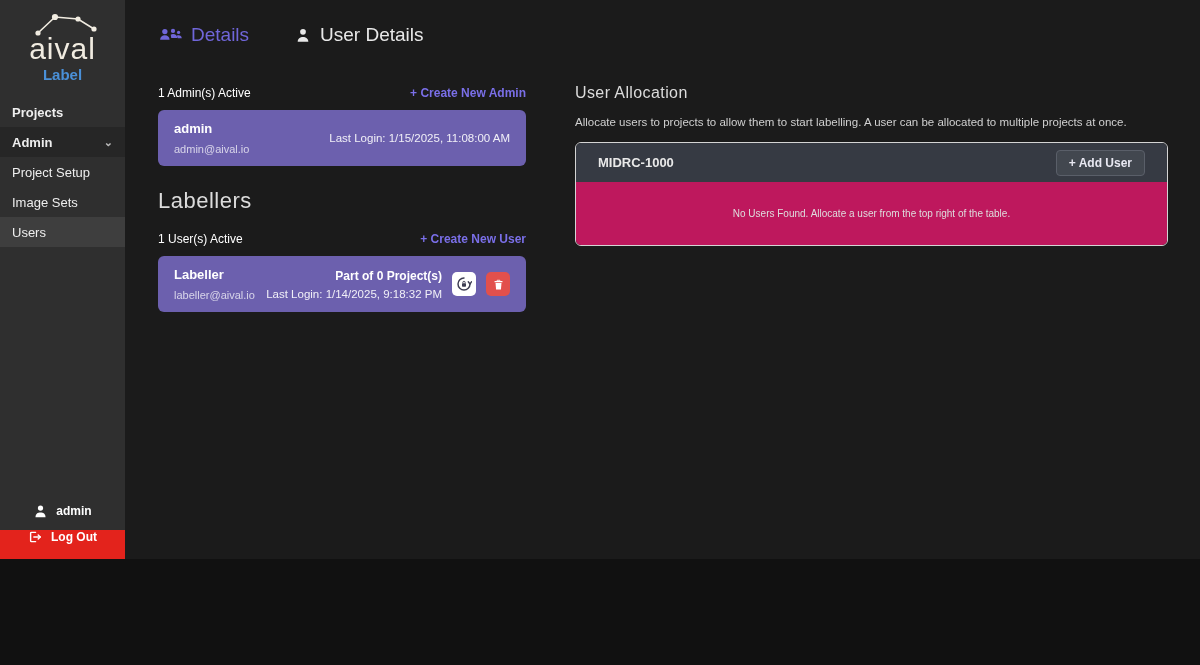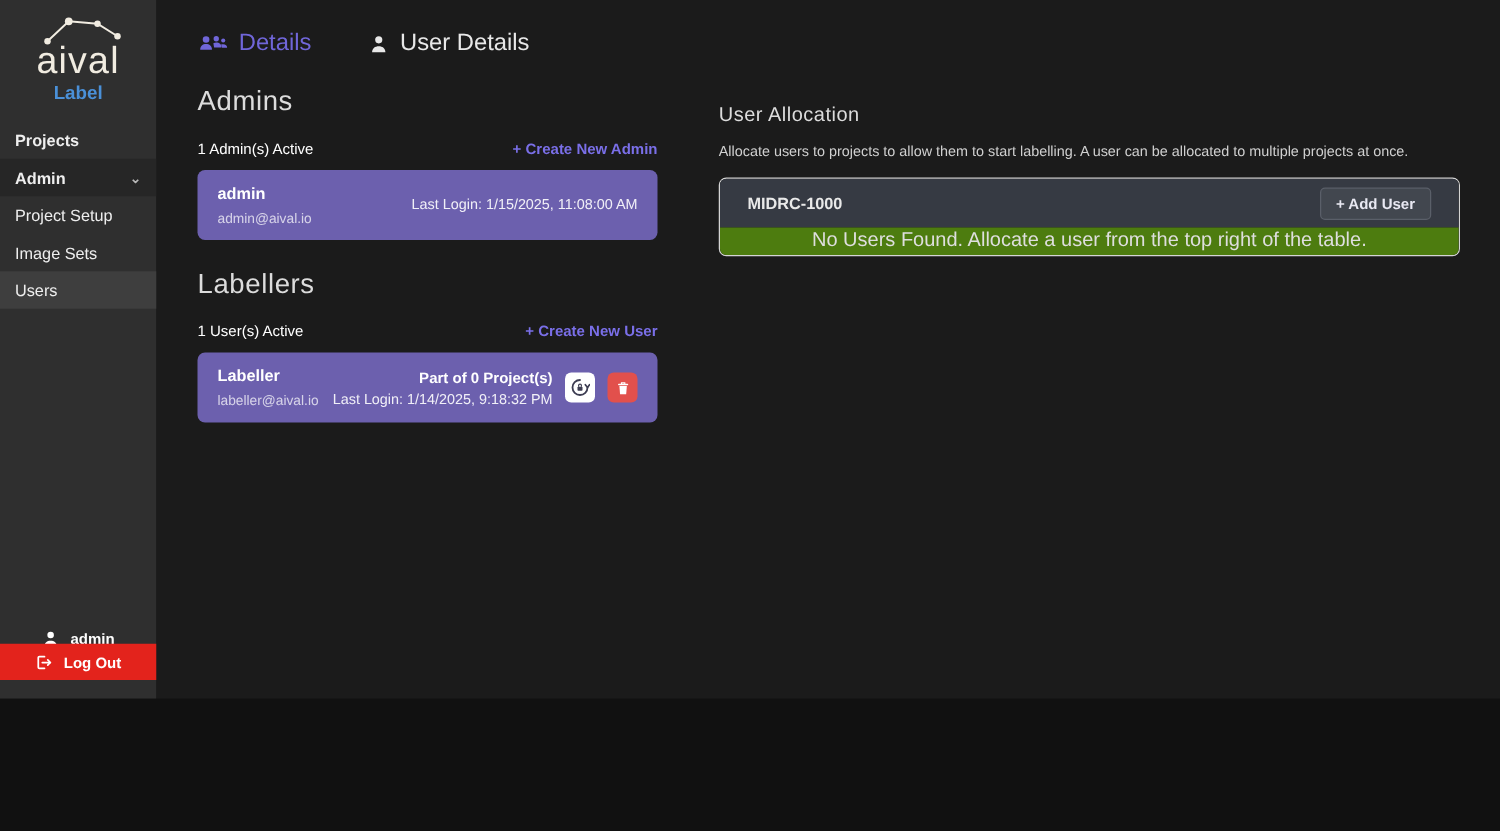--- a/index.html
+++ b/index.html
@@ -16,22 +16,22 @@
   .nav { margin-top:14px; }
   .nav-item { height:30px; display:flex; align-items:center; padding:0 12px; color:#eeeeee; font-size:13px; cursor:pointer; }
   .nav-item.section { font-weight:700; }
   .nav-item.expanded { background:#262626; font-weight:700; justify-content:space-between; }
   .nav-item.active { background:#3e3e3e; }
   .chevron { color:#b9b9b9; font-size:11px; }
 
   .sidebar-user { position:absolute; bottom:29px; left:0; width:100%; height:38px;
                   display:flex; align-items:center; justify-content:center; gap:8px;
                   color:#fff; font-size:12px; font-weight:600; }
-  .logout-bar { position:absolute; bottom:15px; left:0; width:100%; height:29px; background:#e3231c;
-                display:flex; align-items:center; justify-content:center; gap:9px;
+  .logout-bar { position:absolute; bottom:0; left:0; width:100%; height:29px; background:#e3231c;
+                display:flex; justify-content:center; gap:9px;
                 color:#fff; font-size:12px; font-weight:700; cursor:pointer; }
 
   
   .main { flex:1; background:#1b1b1b; padding:24px 32px 0 33px; color:#e5e5e5; }
   .tabs { display:flex; gap:46px; align-items:center; margin-bottom:22px; }
   .tab { display:flex; align-items:center; gap:9px; font-size:19px; cursor:pointer; color:#e8e8e8; font-weight:500; }
   .tab.active { color:#7066d9; }
 
   .content { display:flex; gap:49px; align-items:flex-start; }
   .left-col { width:368px; flex-shrink:0; }
@@ -59,21 +59,21 @@
 
   .alloc-title { font-size:16px; font-weight:500; color:#dcdcdc; letter-spacing:0.4px; }
   .alloc-desc { font-size:11.5px; color:#d0d0d0; margin-top:14px; }
   .alloc-table { margin-top:14px; border:1px solid #d4d4d4; border-radius:6px; overflow:hidden; }
   .alloc-header { background:#363a43; display:flex; justify-content:space-between; align-items:center;
                   padding:6px 22px; height:39px; }
   .alloc-project { font-size:13px; font-weight:700; color:#e9e9e9; }
   .add-user-btn { background:#42474f; border:1px solid #5a5f69; color:#e8e8f2; font-size:12px;
                   font-weight:700; padding:5px 12px; border-radius:4px; cursor:pointer;
                   font-family:"Liberation Sans", sans-serif; }
-  .alloc-body { background:#4d7c0f; text-align:center; padding:2px 8px; font-size:16px; color:#dedede; }
+  .alloc-body { background:#be185d; text-align:center; padding:26px 8px; font-size:10px; color:#dedede; }
 </style>
 </head>
 <body>
 
 <div class="app">
 
   <aside class="sidebar">
     <div class="logo-block">
       <svg class="logo-constellation" width="86" height="28" viewBox="0 0 86 28">
         <polyline points="18,23 35,7 58,9 74,19" fill="none" stroke="#f1ece1" stroke-width="1.6"></polyline>
@@ -143,21 +143,20 @@
           <path d="M4 21.5c0-5 3.6-7.4 8-7.4s8 2.4 8 7.4z" fill="#e8e8e8"></path>
         </svg>
         <span>User Details</span>
       </div>
     </div>
 
     <div class="content">
 
       <section class="left-col">
 
-        <h2 class="section-title">Admins</h2>
         <div class="section-row">
           <span class="count-text">1 Admin(s) Active</span>
           <span class="create-link">+ Create New Admin</span>
         </div>
 
         <div class="user-card">
           <div class="card-id">
             <span class="card-name">admin</span>
             <span class="card-email">admin@aival.io</span>
           </div>

